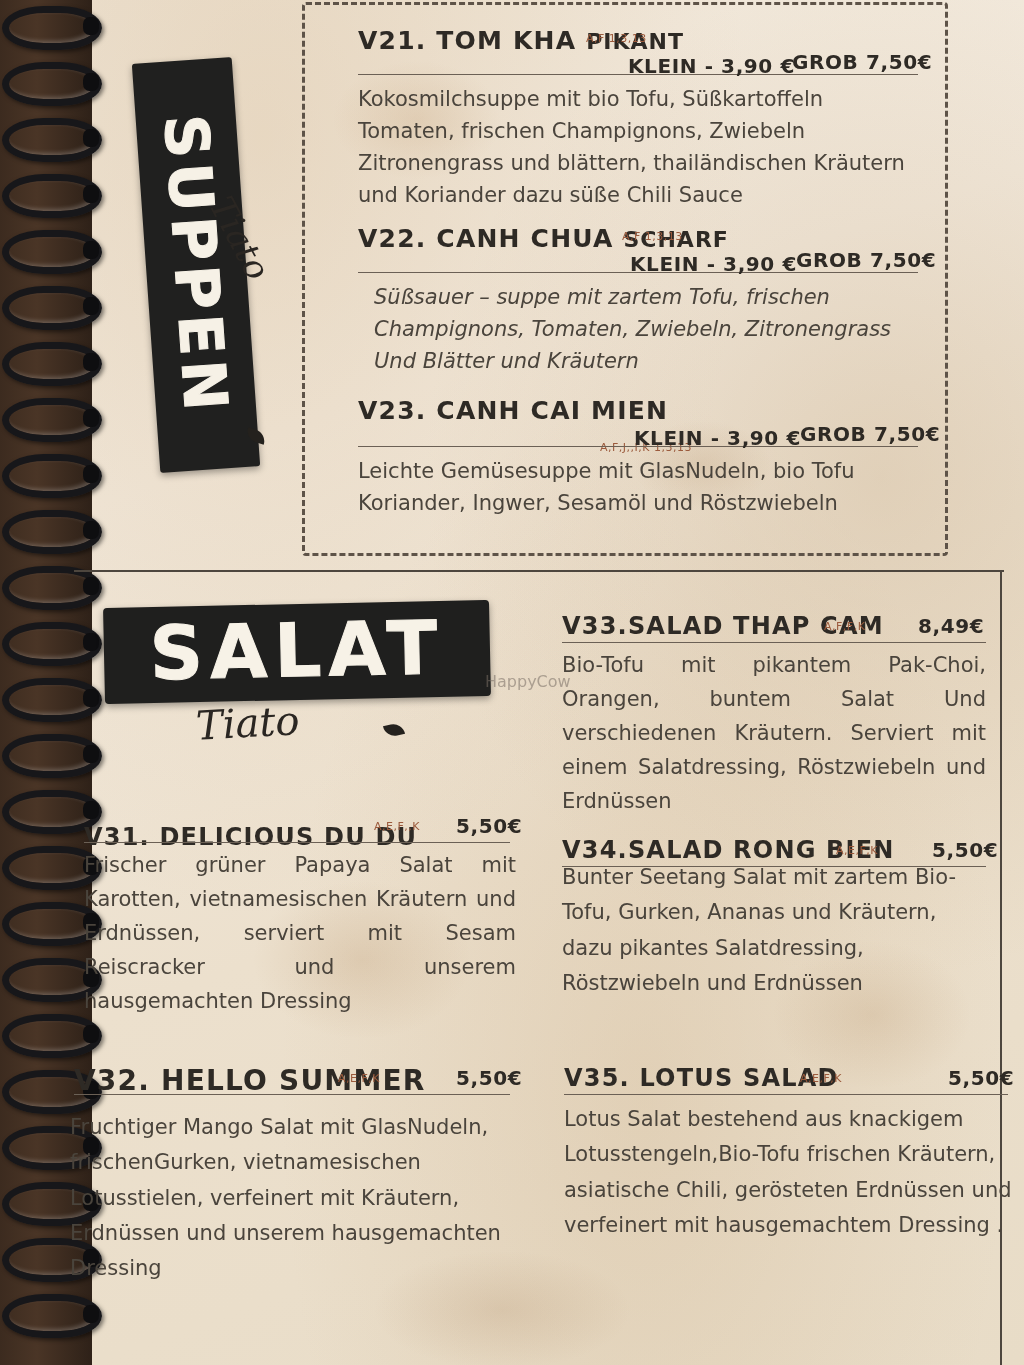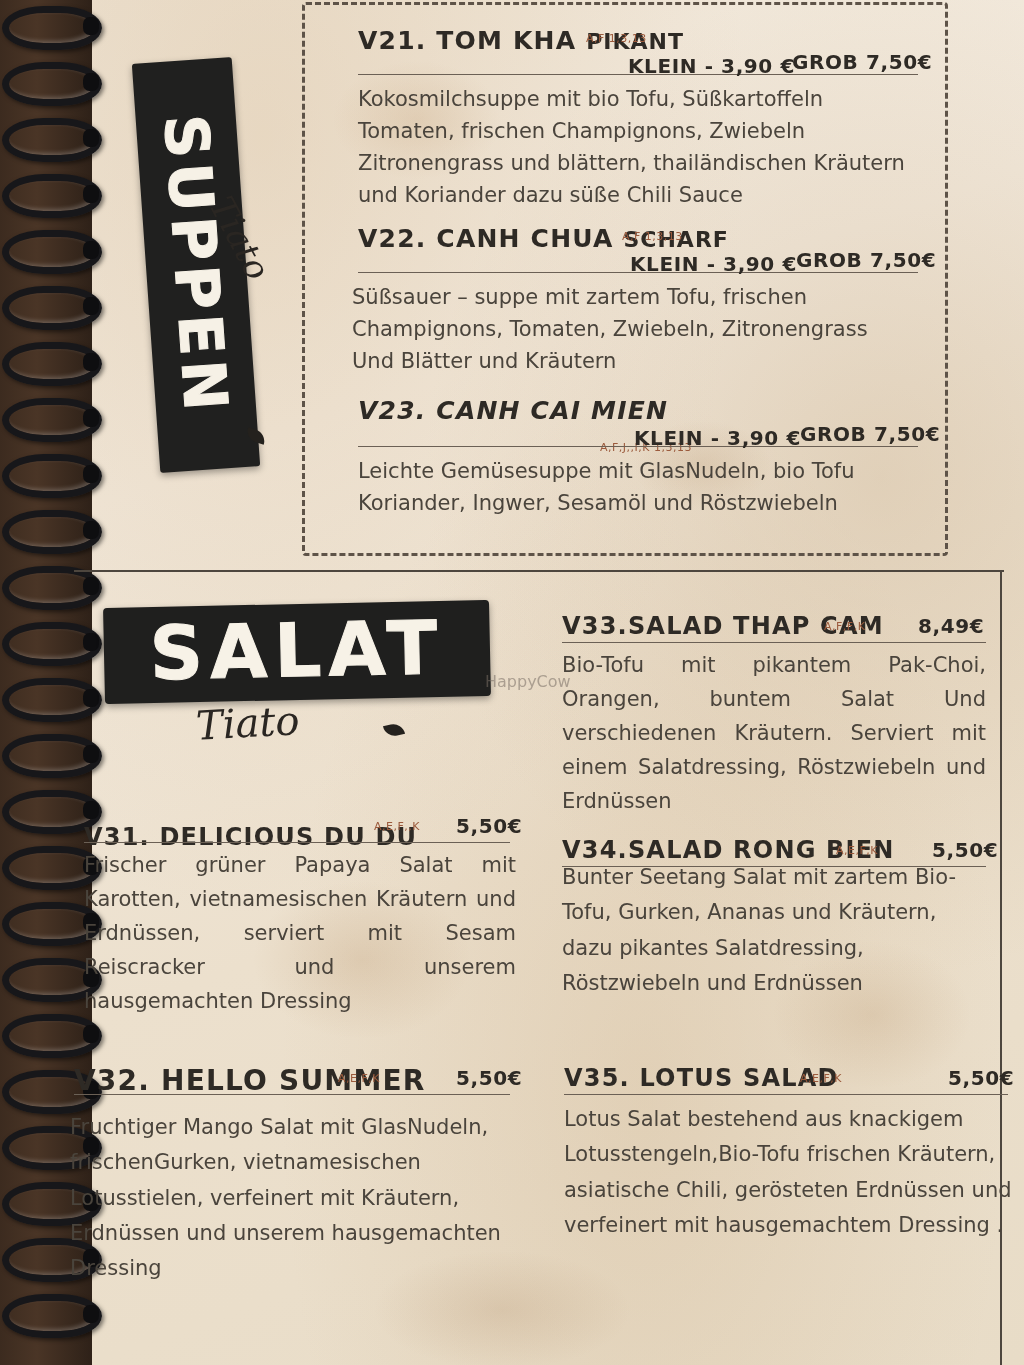--- a/index.html
+++ b/index.html
@@ -257,23 +257,23 @@
   <div class="desc" style="left:358px;top:84px;width:560px;">Kokosmilchsuppe mit bio Tofu, Süßkartoffeln Tomaten, frischen Champignons, Zwiebeln Zitronengrass und blättern, thailändischen Kräutern und Koriander dazu süße Chili Sauce</div>
 
   <div class="dish-title" style="left:358px;top:224px;">
     <span>V22. CANH CHUA</span>
     <span class="spice">SCHARF</span>
   </div>
   <div class="alg" style="left:622px;top:230px;">A,F 1,3,13</div>
   <div class="hairline" style="left:358px;top:272px;width:560px;"></div>
   <div class="price" style="left:630px;top:252px;">KLEIN - 3,90 €</div>
   <div class="price" style="left:796px;top:248px;">GROB 7,50€</div>
-  <div class="desc" style="left:352px;top:282px;width:560px;">Süßsauer – suppe mit zartem Tofu, frischen Champignons, Tomaten, Zwiebeln, Zitronengrass Und Blätter und Kräutern</div>
-
-  <div class="dish-title" style="left:358px;top:396px;font-style:italic;">
+  <div class="desc" style="left:374px;top:282px;width:560px;font-style:italic;">Süßsauer – suppe mit zartem Tofu, frischen Champignons, Tomaten, Zwiebeln, Zitronengrass Und Blätter und Kräutern</div>
+
+  <div class="dish-title" style="left:358px;top:396px;">
     <span>V23. CANH CAI MIEN</span>
   </div>
   <div class="alg" style="left:600px;top:402px;margin-top:39px;">A,F,J,,I,K 1,3,13</div>
   <div class="hairline" style="left:358px;top:446px;width:560px;"></div>
   <div class="price" style="left:634px;top:426px;">KLEIN - 3,90 €</div>
   <div class="price" style="left:800px;top:422px;">GROB 7,50€</div>
   <div class="desc" style="left:358px;top:456px;width:560px;">Leichte Gemüsesuppe mit GlasNudeln, bio Tofu Koriander, Ingwer, Sesamöl und Röstzwiebeln</div>
 
   <div class="section-rule" style="left:74px;top:570px;width:930px;"></div>
   <div class="section-rule" style="left:1000px;top:570px;width:2px;height:795px;"></div>

